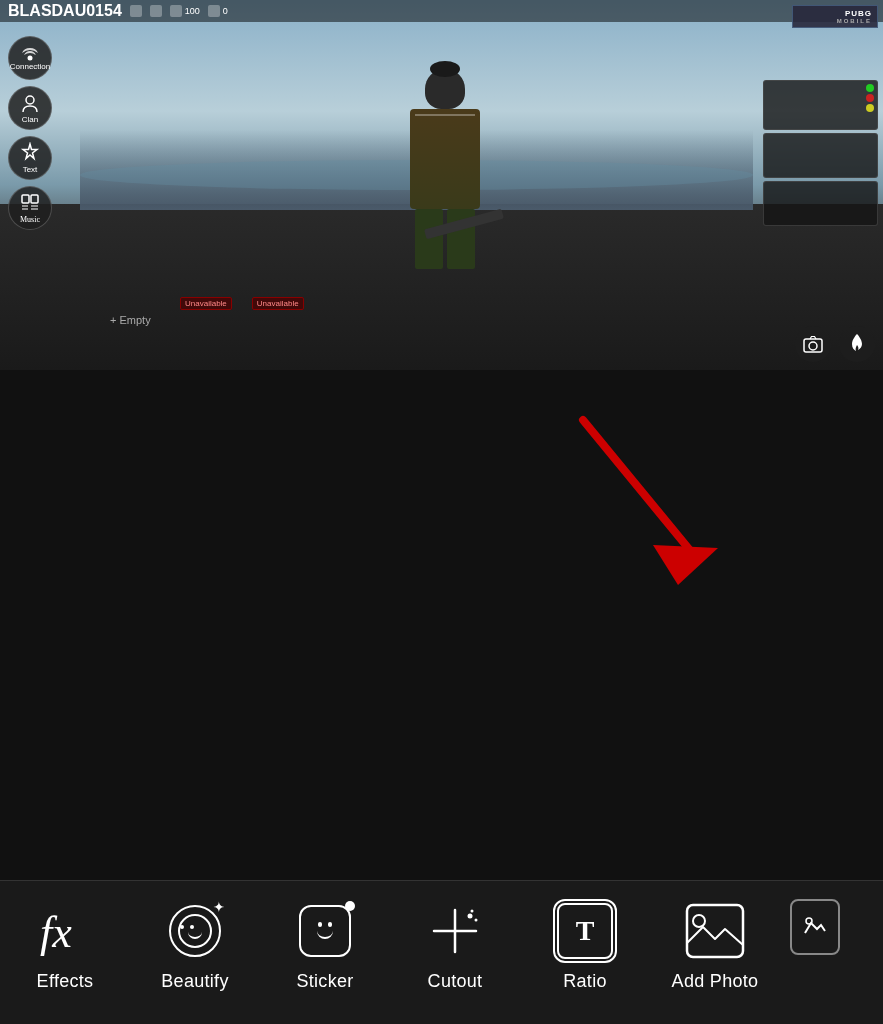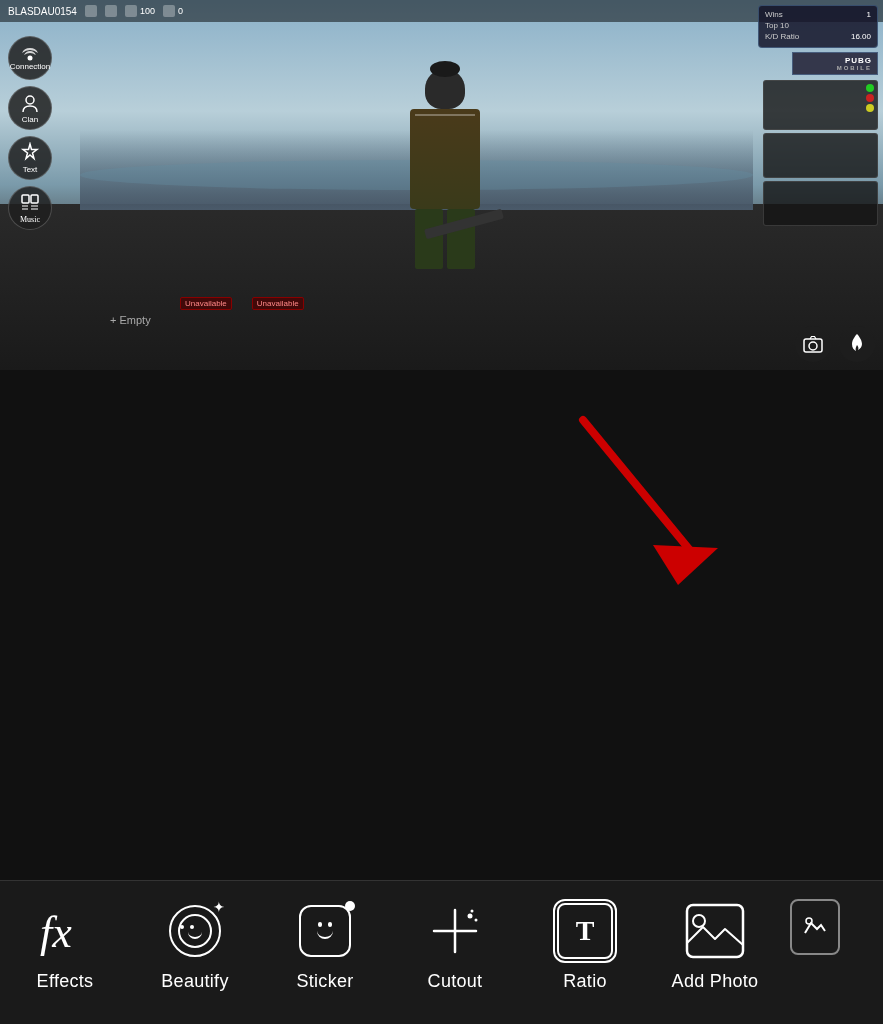--- a/index.html
+++ b/index.html
@@ -396,22 +396,22 @@
       flex-direction: column;
       align-items: flex-start;
       gap: 8px;
       padding-left: 10px;
       overflow: hidden;
     }
 
     
     .hud-username {
       color: #fff;
-      font-size: 10px;
-      font-weight: normal;
+      font-size: 16px;
+      font-weight: bold;
       text-align: center;
     }
   </style>
 </head>
 <body>
 
 <div id="game-area">
 
   <div class="top-hud">
     <div class="hud-item">
@@ -486,34 +486,20 @@
 
     <div style="display:flex;gap:4px;justify-content:center;">
       <div style="width:28px;height:60px;background:#2a3a1a;border-radius:2px;"></div>
       <div style="width:28px;height:60px;background:#2a3a1a;border-radius:2px;"></div>
     </div>
   </div>
 
   <div style="position:absolute;bottom:38%;left:48%;width:80px;height:10px;background:#333;border-radius:2px;transform:rotate(-15deg);"></div>
 
   <div class="right-panel">
-    <div class="stats-box">
-      <div class="stats-row">
-        <span>Wins</span>
-        <span class="stats-val">1</span>
-      </div>
-      <div class="stats-row">
-        <span>Top 10</span>
-        <span class="stats-val"></span>
-      </div>
-      <div class="stats-row">
-        <span>K/D Ratio</span>
-        <span class="stats-val">16.00</span>
-      </div>
-    </div>
     <div class="pubg-logo">
       <div>PUBG</div>
       <div class="pubg-sub">MOBILE</div>
     </div>
   </div>
 
   <div class="equip-area">
     <div class="equip-box">
       <div class="equip-indicator">
         <div class="indicator-dot" style="background:#22cc22;"></div>

